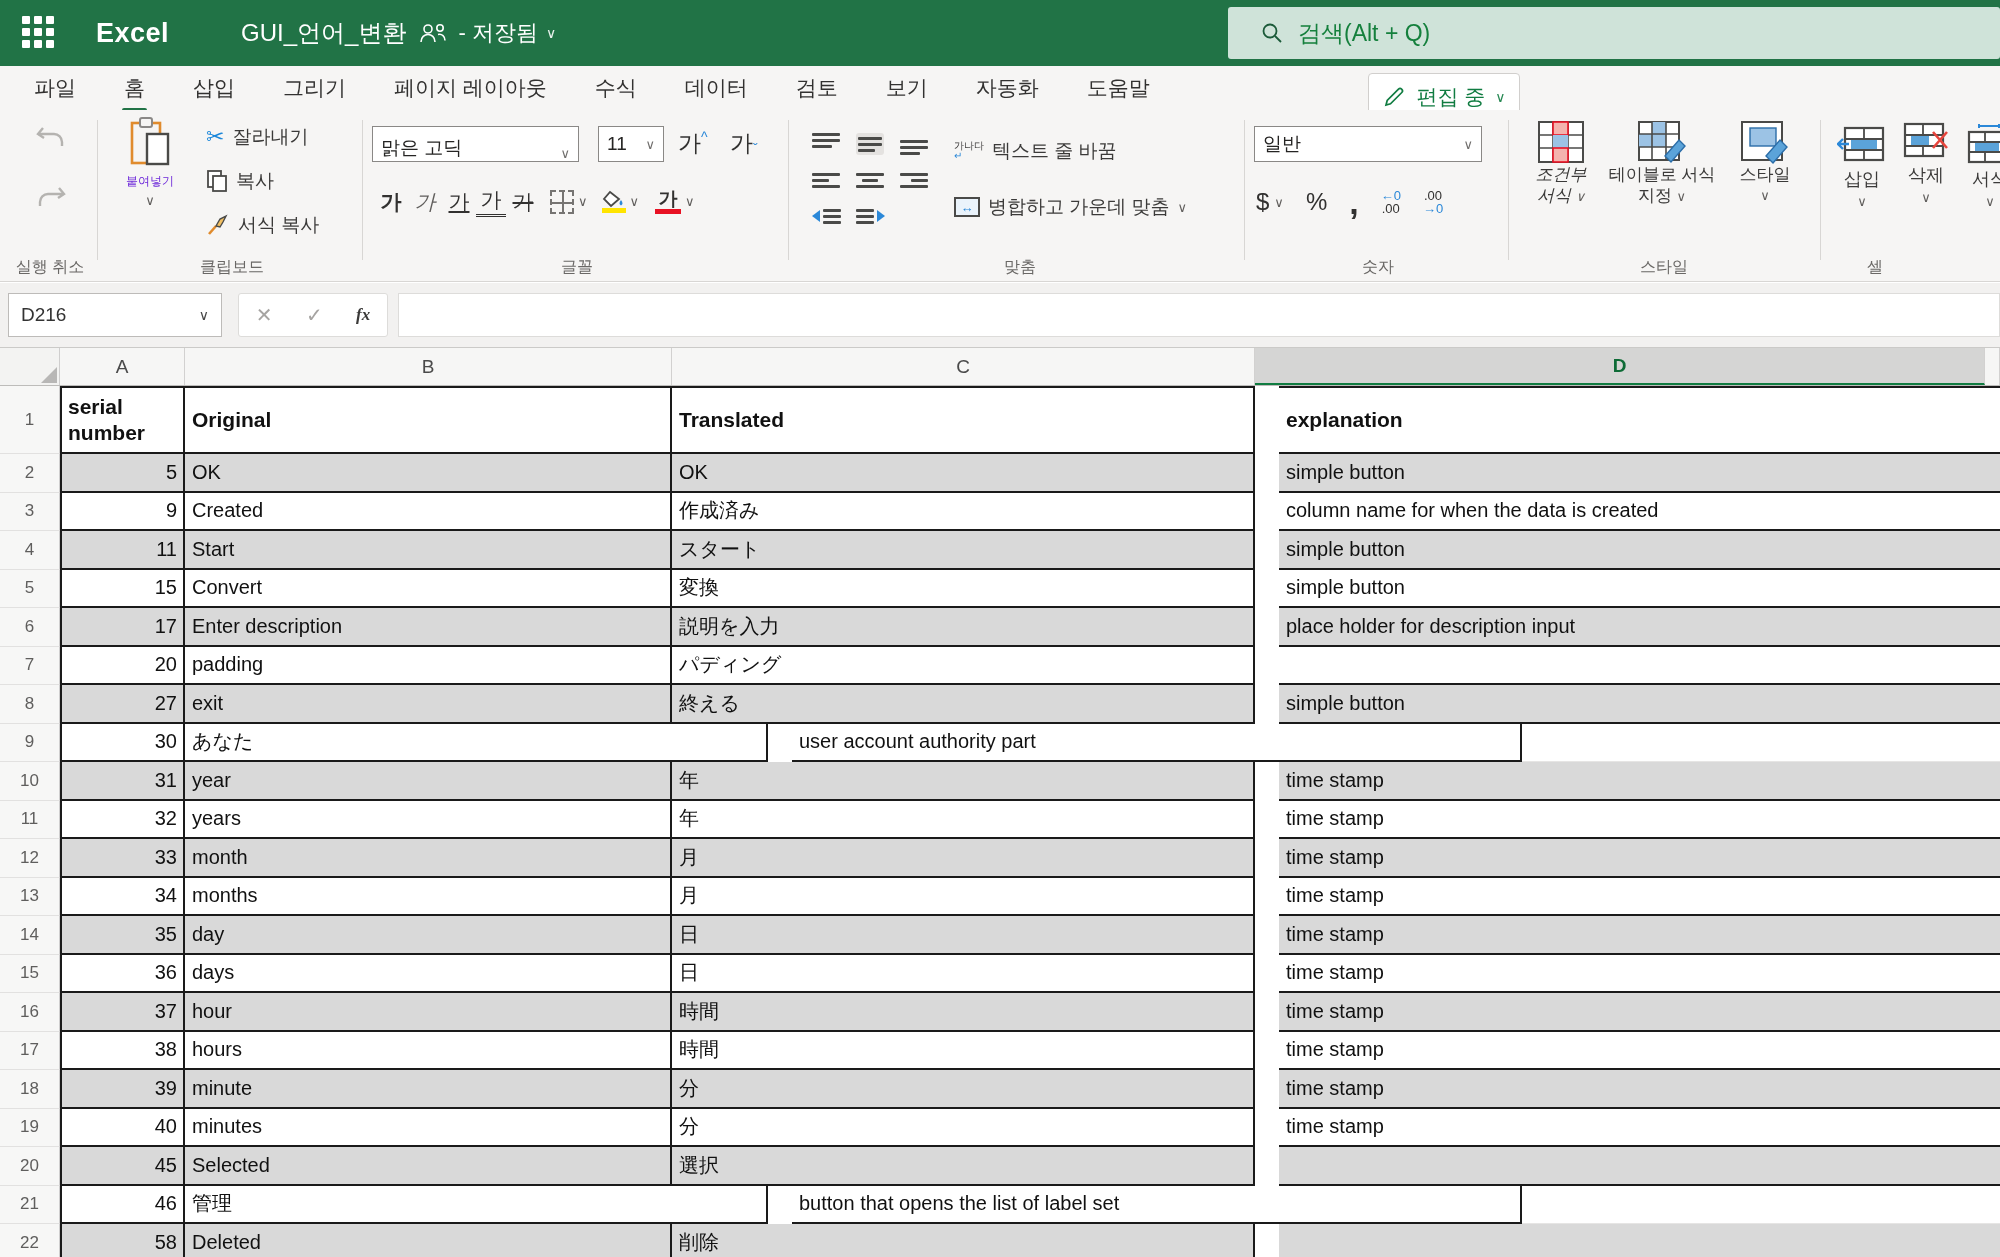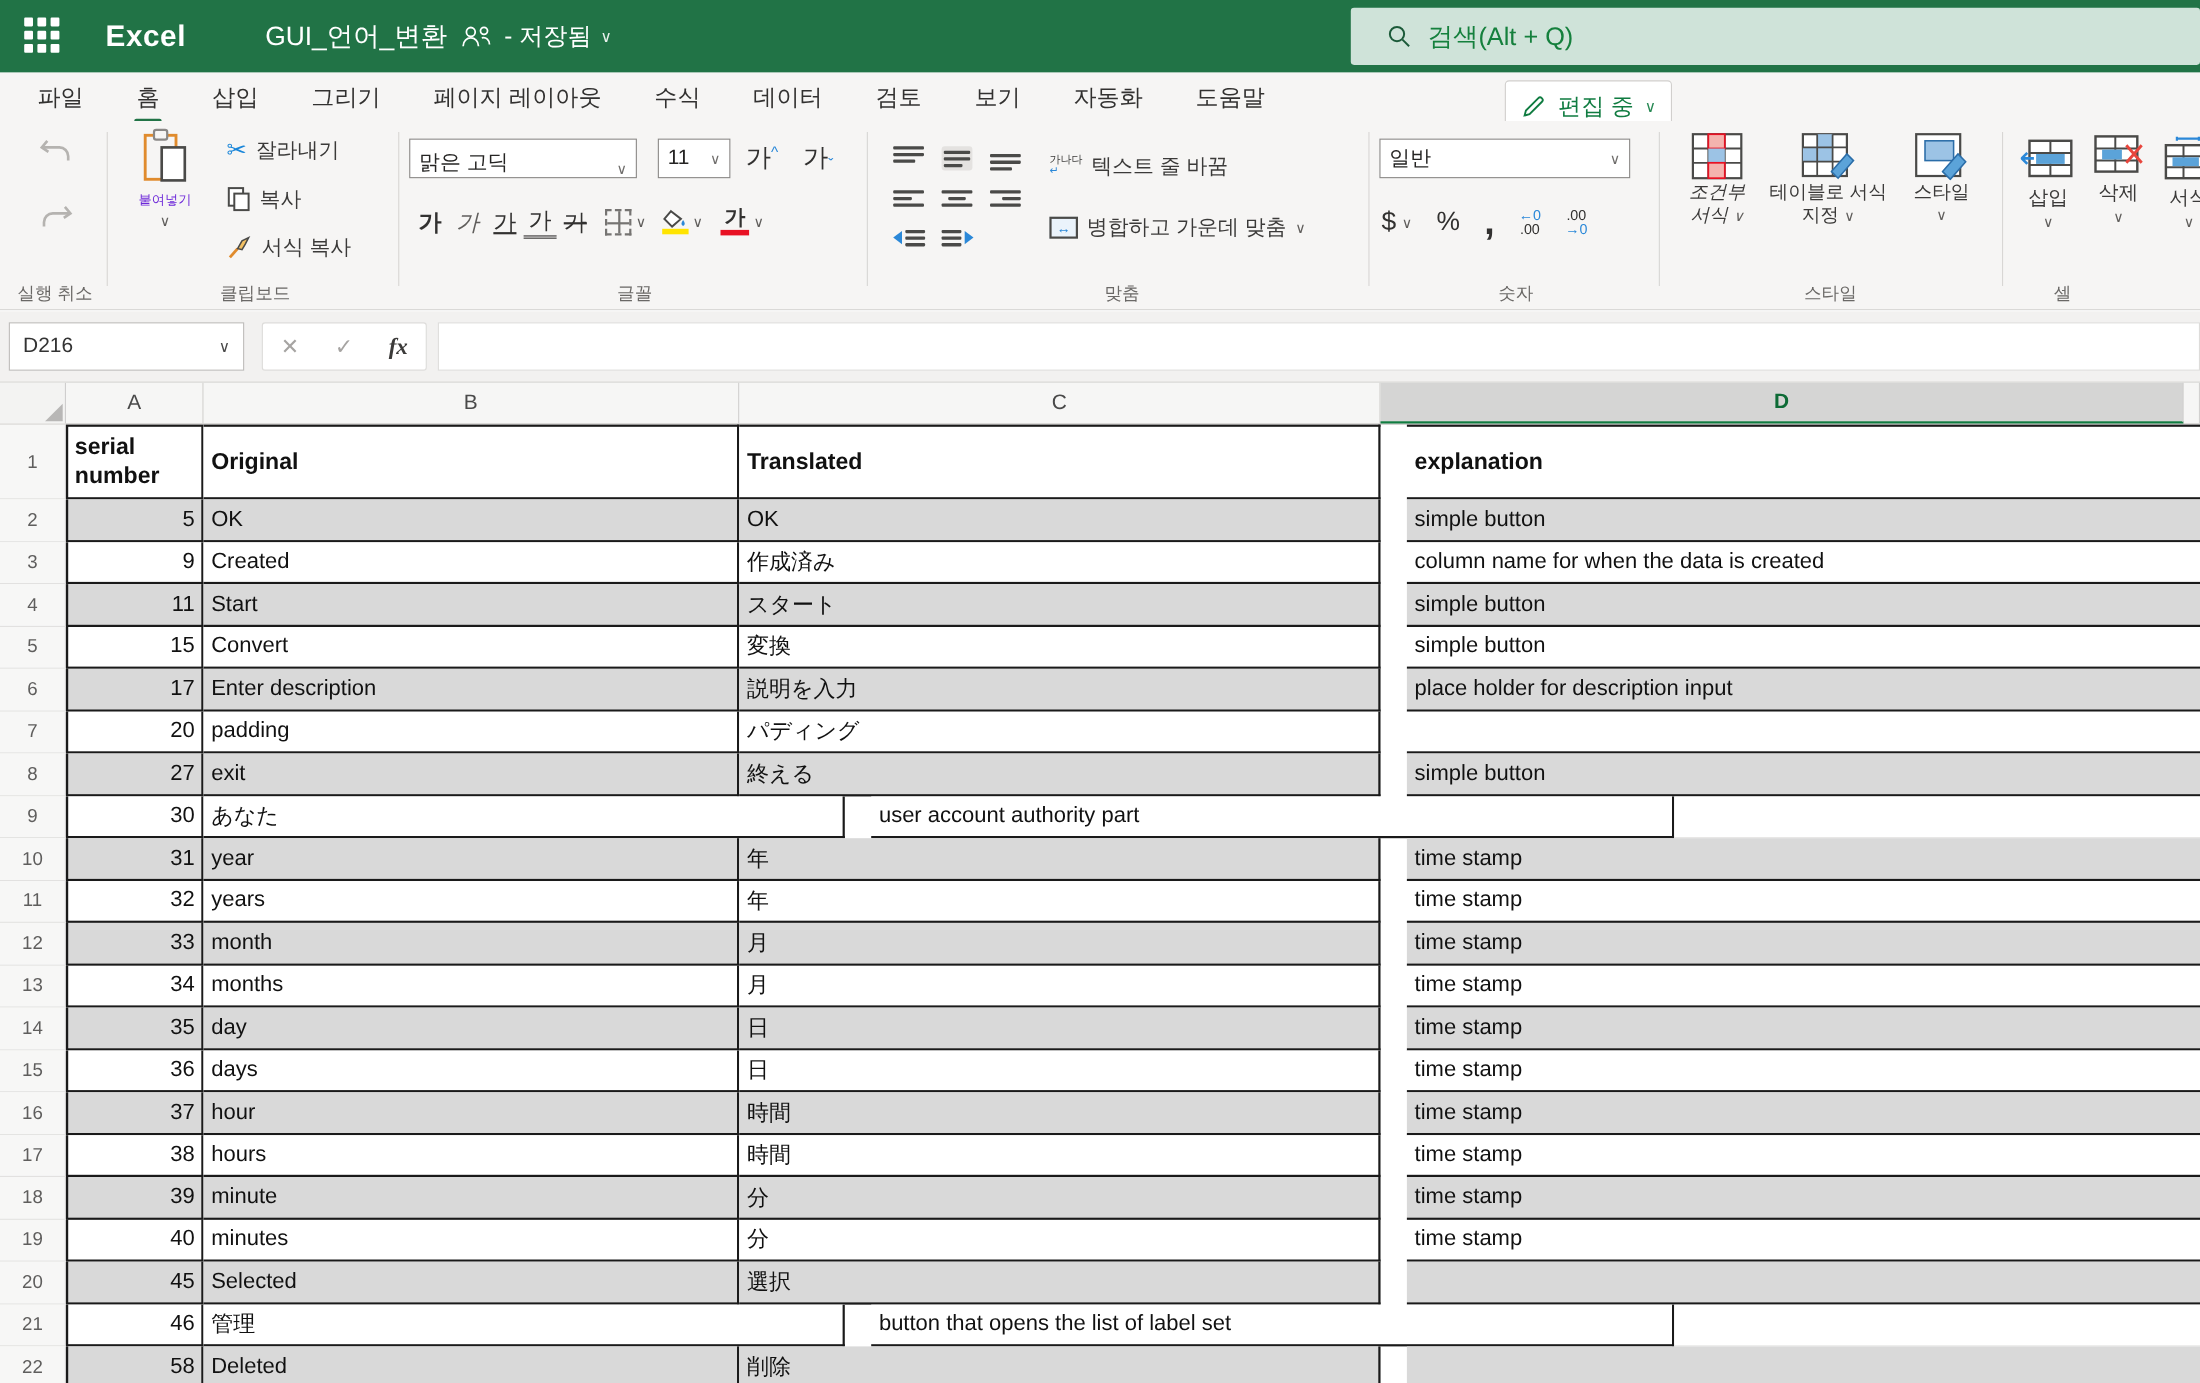--- a/index.html
+++ b/index.html
@@ -41,21 +41,21 @@
   .decbtn { display:flex; flex-direction:column; align-items:center; font-size:13px; line-height:13px; color:#323130; cursor:pointer; }
   .decbtn b { color:#2b88d8; font-weight:normal; }
   .twoline { display:flex; flex-direction:column; align-items:center; cursor:pointer; color:#3b3a39; font-size:17px; line-height:21px; text-align:center; }
   .cellbtn { display:flex; flex-direction:column; align-items:center; cursor:pointer; color:#3b3a39; font-size:18px; gap:3px; }
 
   
   .fbar { position:absolute; left:0; top:283px; width:2000px; height:65px; background:#f2f1f0; border-bottom:1px solid #cbcac8; }
   .namebox { position:absolute; left:8px; top:10px; width:214px; height:44px; background:#fff; border:1px solid #bdbbb9; display:flex; align-items:center; justify-content:space-between; padding:0 12px; font-size:19px; color:#333; cursor:text; }
   .fxbox { position:absolute; left:238px; top:10px; width:150px; height:44px; background:#fff; border:1px solid #dddcda; border-radius:3px; display:flex; align-items:center; justify-content:space-around; }
   .fxbox .dis { color:#a6a4a2; font-size:20px; cursor:pointer; }
-  .fxbox .fx { font-family:"Liberation Serif",serif; font-style:italic; font-weight:bold; font-size:21px; color:#3b3a39; cursor:pointer; }
+  .fxbox .fx { font-family:"Liberation Serif",serif; font-style:italic; font-weight:bold; font-size:17px; color:#3b3a39; cursor:pointer; }
   .ffield { position:absolute; left:398px; top:10px; right:0; height:44px; background:#fff; border:1px solid #dddcda; cursor:text; }
 
   
   .grid { position:absolute; left:0; top:348px; width:2000px; bottom:0; background:#fff; }
   .colhdr { display:flex; height:38px; background:#f6f6f5; border-bottom:1px solid #bdbcba; }
   .colhdr .corner { width:60px; position:relative; border-right:1px solid #cfcece; cursor:pointer; background:#f3f3f2; }
   .colhdr .corner i { position:absolute; right:2px; bottom:2px; width:0; height:0; border-left:16px solid transparent; border-bottom:16px solid #b8b7b6; }
   .colhdr .ch { display:flex; align-items:center; justify-content:center; font-size:19px; color:#4a4a4a; border-right:1px solid #d2d1d0; cursor:pointer; }
   .colhdr .ch.sel { background:#d5d5d4; color:#0e6b36; border-bottom:2px solid #107c41; font-weight:bold; }
   .grow { display:flex; height:38.5px; }

